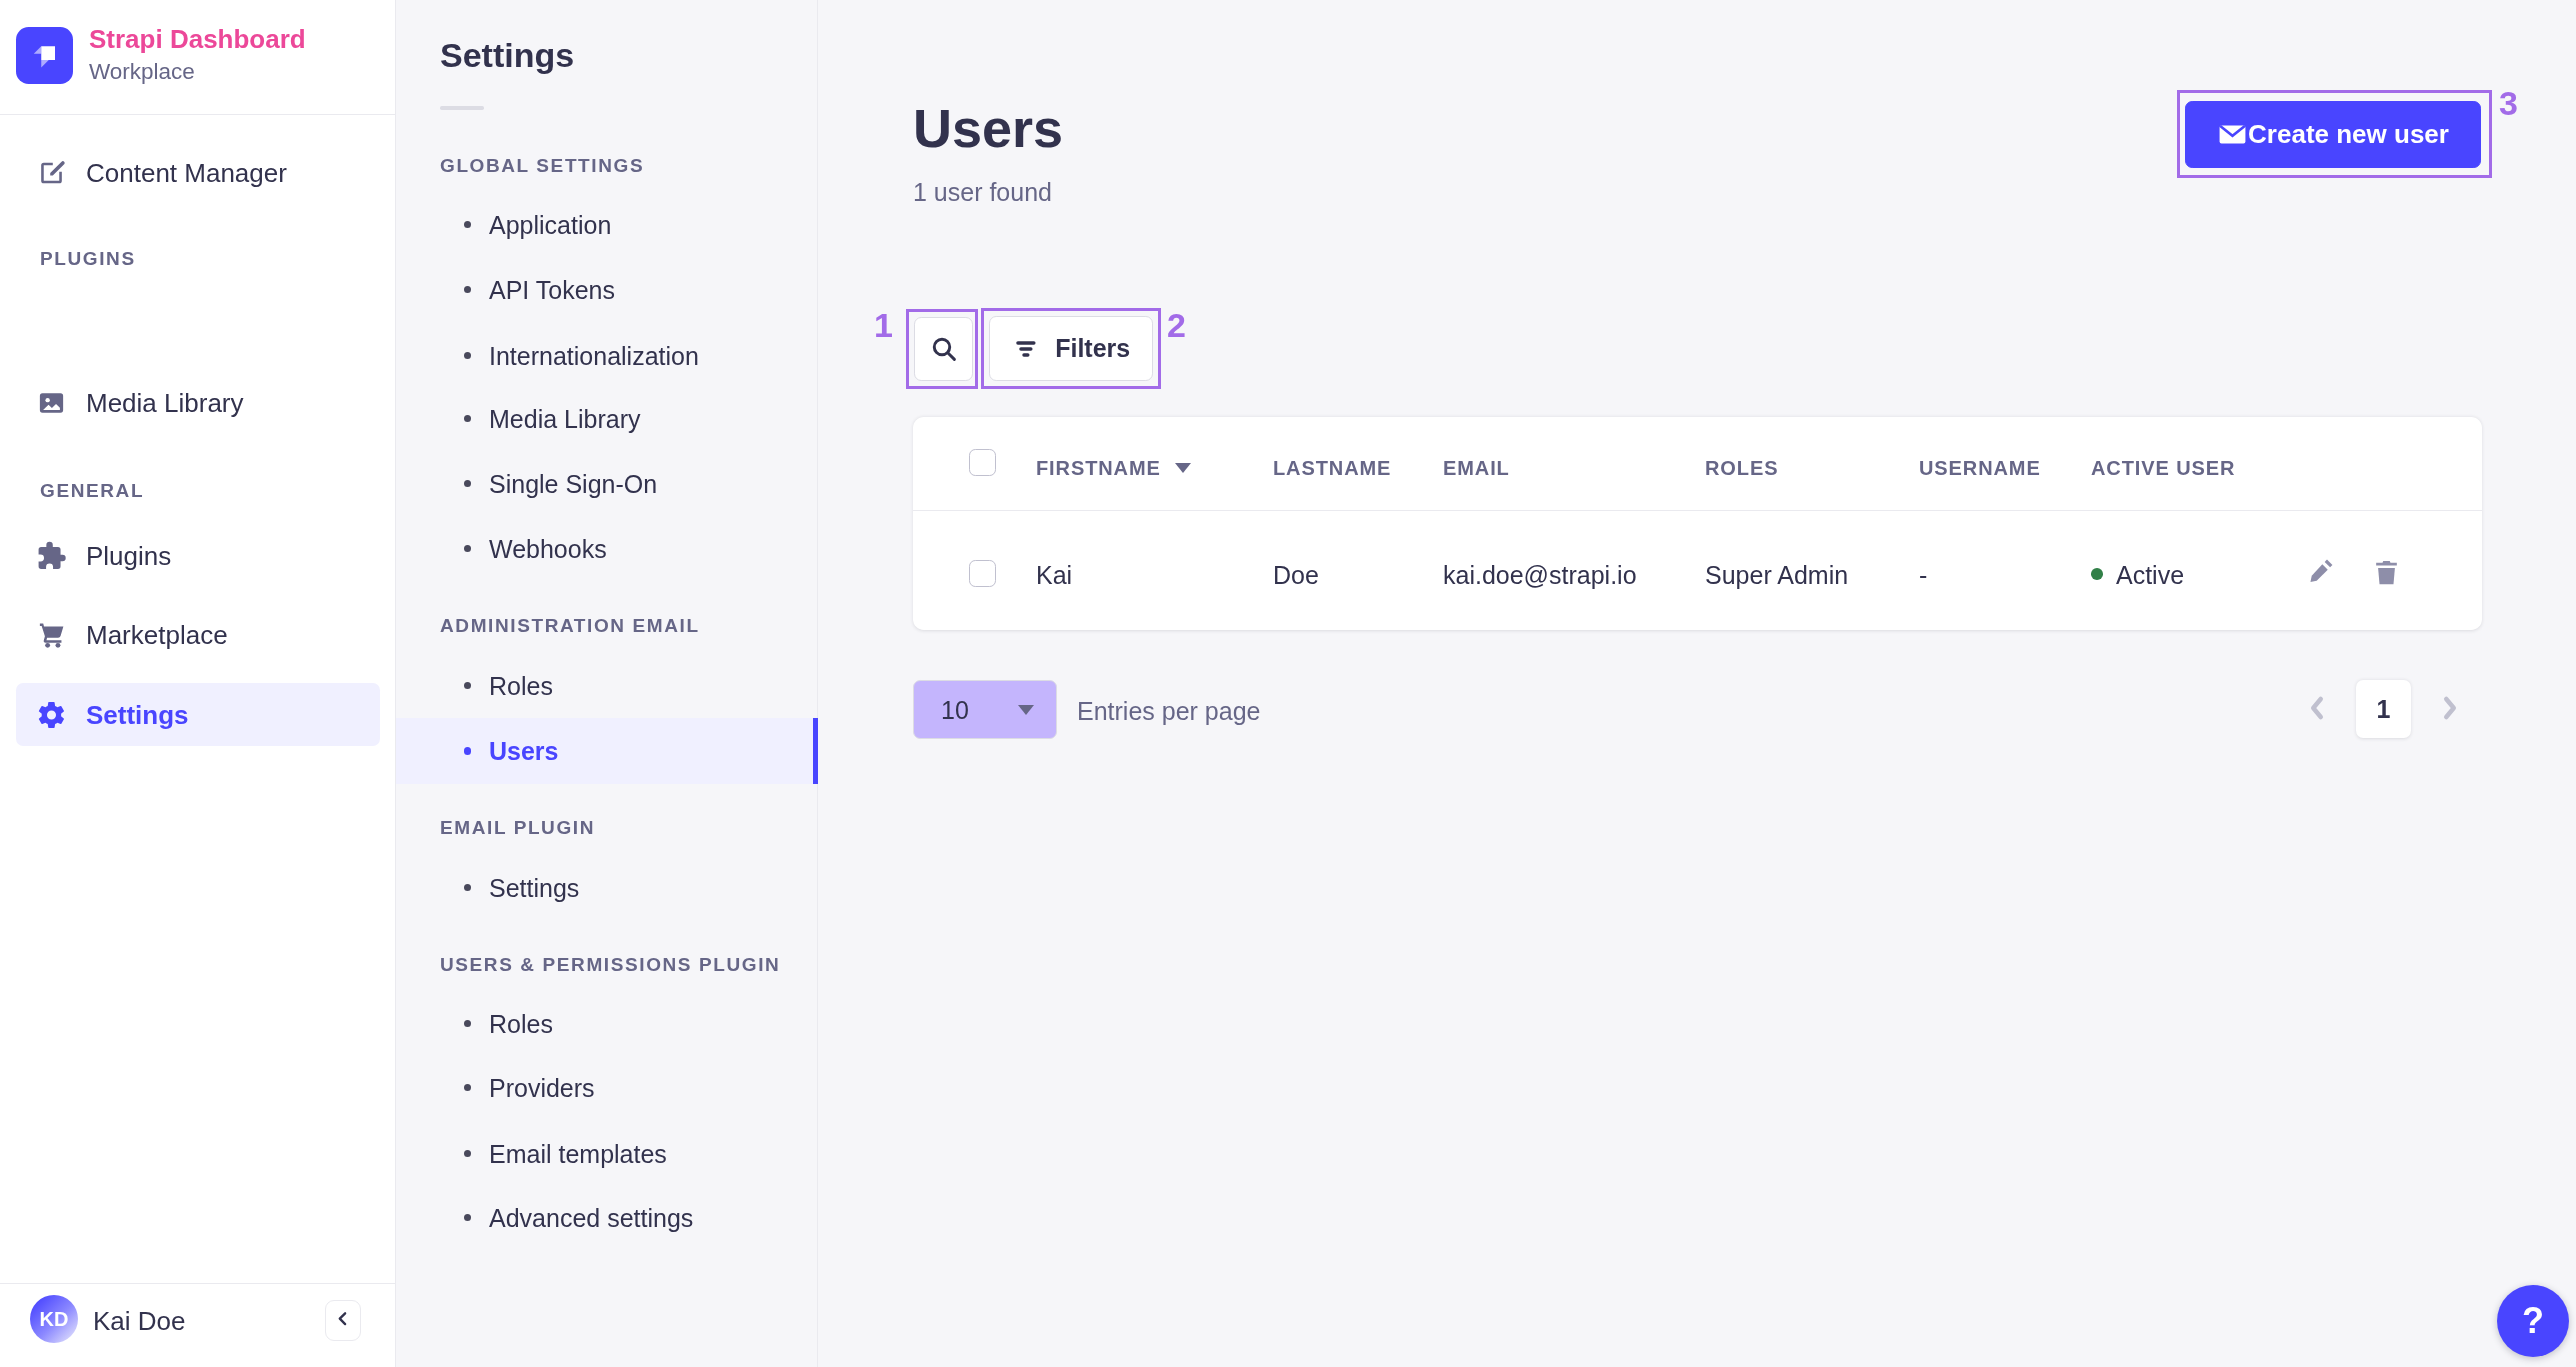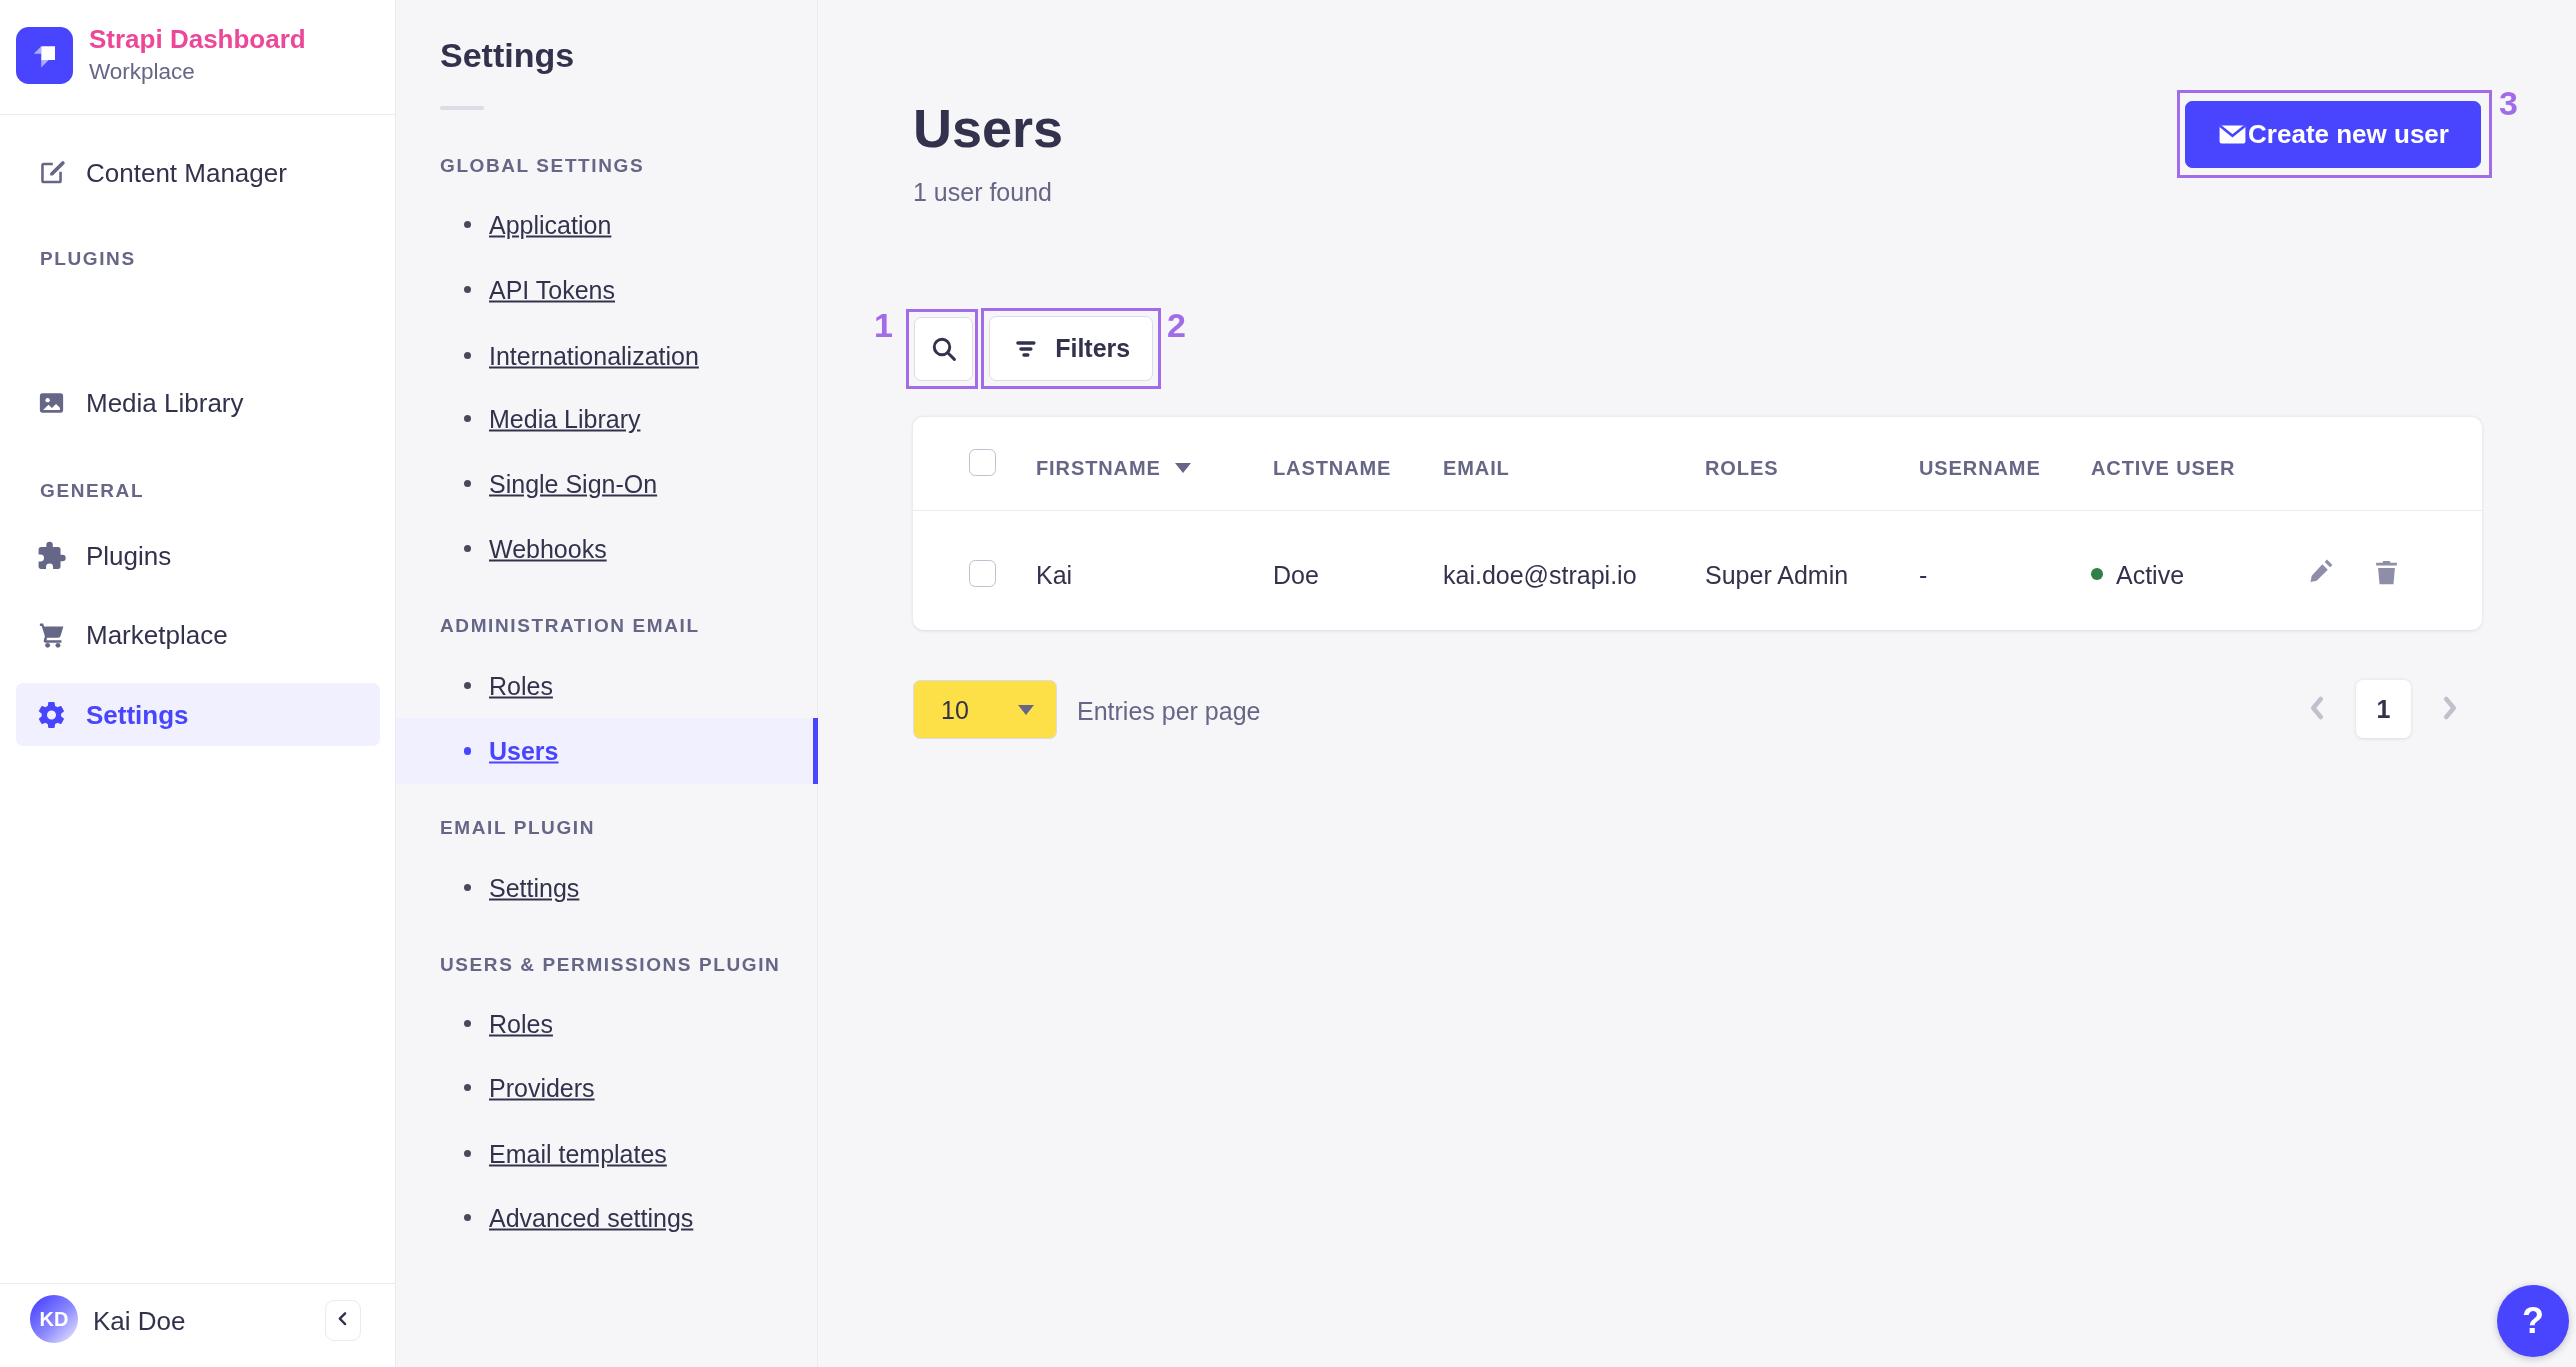--- a/index.html
+++ b/index.html
@@ -33,21 +33,21 @@
   .user-name { position:absolute; left:93px; top:1306px; font-size:26px; color:#32324d; }
   .collapse-btn { position:absolute; left:325px; top:1300px; width:36px; height:41px; background:#fff; border:1.3px solid #eaeaef; border-radius:9px; display:flex; align-items:center; justify-content:center; cursor:pointer; }
 
   
   .subnav { position:absolute; top:0; left:396px; width:422px; height:1367px; background:#f6f6f9; border-right:0.9px solid #eaeaef; }
   .subnav-title { position:absolute; left:44px; top:36px; font-size:34px; font-weight:700; color:#32324d; }
   .subnav-rule { position:absolute; left:44px; top:106px; width:44px; height:3.6px; background:#dcdce4; border-radius:1.8px; }
   .sub-label { position:absolute; left:44px; font-size:19px; font-weight:700; letter-spacing:1.6px; color:#666687; white-space:nowrap; }
   .sub-item { position:absolute; left:0; width:422px; height:65px; cursor:pointer; }
   .sub-item .dot { position:absolute; left:68px; top:50%; margin-top:-3.6px; width:7.2px; height:7.2px; border-radius:50%; background:#49495c; }
-  .sub-item .lbl { position:absolute; left:93px; top:50%; transform:translateY(-50%); font-size:25px; color:#32324d; white-space:nowrap;text-decoration:underline; }
+  .sub-item .lbl { position:absolute; left:93px; top:50%; transform:translateY(-50%); font-size:25px; color:#32324d; white-space:nowrap; }
   .sub-item.active { height:66px; background:#f0f0ff; }
   .sub-item.active::after { content:""; position:absolute; right:0; top:0; width:5.4px; height:100%; background:#4945ff; }
   .sub-item.active .dot { background:#4945ff; }
   .sub-item.active .lbl { color:#4945ff; font-weight:700; }
 
   
   .h1 { position:absolute; left:913px; top:97px; font-size:54px; font-weight:700; color:#32324d; }
   .subtitle { position:absolute; left:913px; top:178px; font-size:25px; color:#666687; }
   .create-btn { position:absolute; left:2185px; top:101px; width:296px; height:67px; background:#4945ff; border:1.8px solid #4945ff; border-radius:7.2px;
                 display:flex; align-items:center; justify-content:center; color:#fff; font-size:26px; font-weight:700; cursor:pointer;text-align:center; }
@@ -61,21 +61,21 @@
           box-shadow:0 0.9px 3.6px rgba(33,33,52,0.12); }
   .thead-cell { position:absolute; top:40px; font-size:20px; font-weight:700; letter-spacing:0.9px; color:#666687; white-space:nowrap; }
   .card-hr { position:absolute; left:0; top:93px; width:1569px; border-top:0.9px solid #eaeaef; }
   .cell { position:absolute; top:144px; font-size:25px; color:#32324d; white-space:nowrap;text-align:right; }
   .checkbox { position:absolute; width:27px; height:27px; background:#fff; border:1.8px solid #c0c0cf; border-radius:6.3px; cursor:pointer; }
   .caret-down { width:0; height:0; border-left:8px solid transparent; border-right:8px solid transparent; border-top:10px solid #666687; }
   .dot-green { position:absolute; left:1178px; top:151px; width:11.7px; height:11.7px; border-radius:50%; background:#328048; }
   .row-icon { position:absolute; top:140px; width:31px; height:31px; cursor:pointer; }
 
   
-  .pagesize { position:absolute; left:913px; top:680px; width:144px; height:59px; background:#fde047; border:1.3px solid #dcdce4; border-radius:7.2px; cursor:pointer; }
+  .pagesize { position:absolute; left:913px; top:680px; width:144px; height:59px; background:#c4b5fd; border:1.3px solid #dcdce4; border-radius:7.2px; cursor:pointer; }
   .pagesize .val { position:absolute; left:27px; top:50%; transform:translateY(-50%); font-size:25px; color:#32324d; }
   .pagesize .caret-down { position:absolute; right:21.6px; top:50%; margin-top:-4.5px; }
   .entries { position:absolute; left:1077px; top:697px; font-size:25px; color:#666687; }
   .page-chip { position:absolute; left:2356px; top:680px; width:55px; height:58px; background:#fff; border-radius:7.2px; box-shadow:0 0.9px 3.6px rgba(33,33,52,0.12);
                display:flex; align-items:center; justify-content:center; font-size:25px; font-weight:700; color:#32324d; cursor:pointer; }
   .pg-chevron { position:absolute; top:690px; width:36px; height:36px; cursor:pointer; }
 
   
   .ann { position:absolute; border:3.6px solid #a26be8; pointer-events:none; }
   .ann-n { position:absolute; font-size:34px; font-weight:700; color:#a26be8; }

